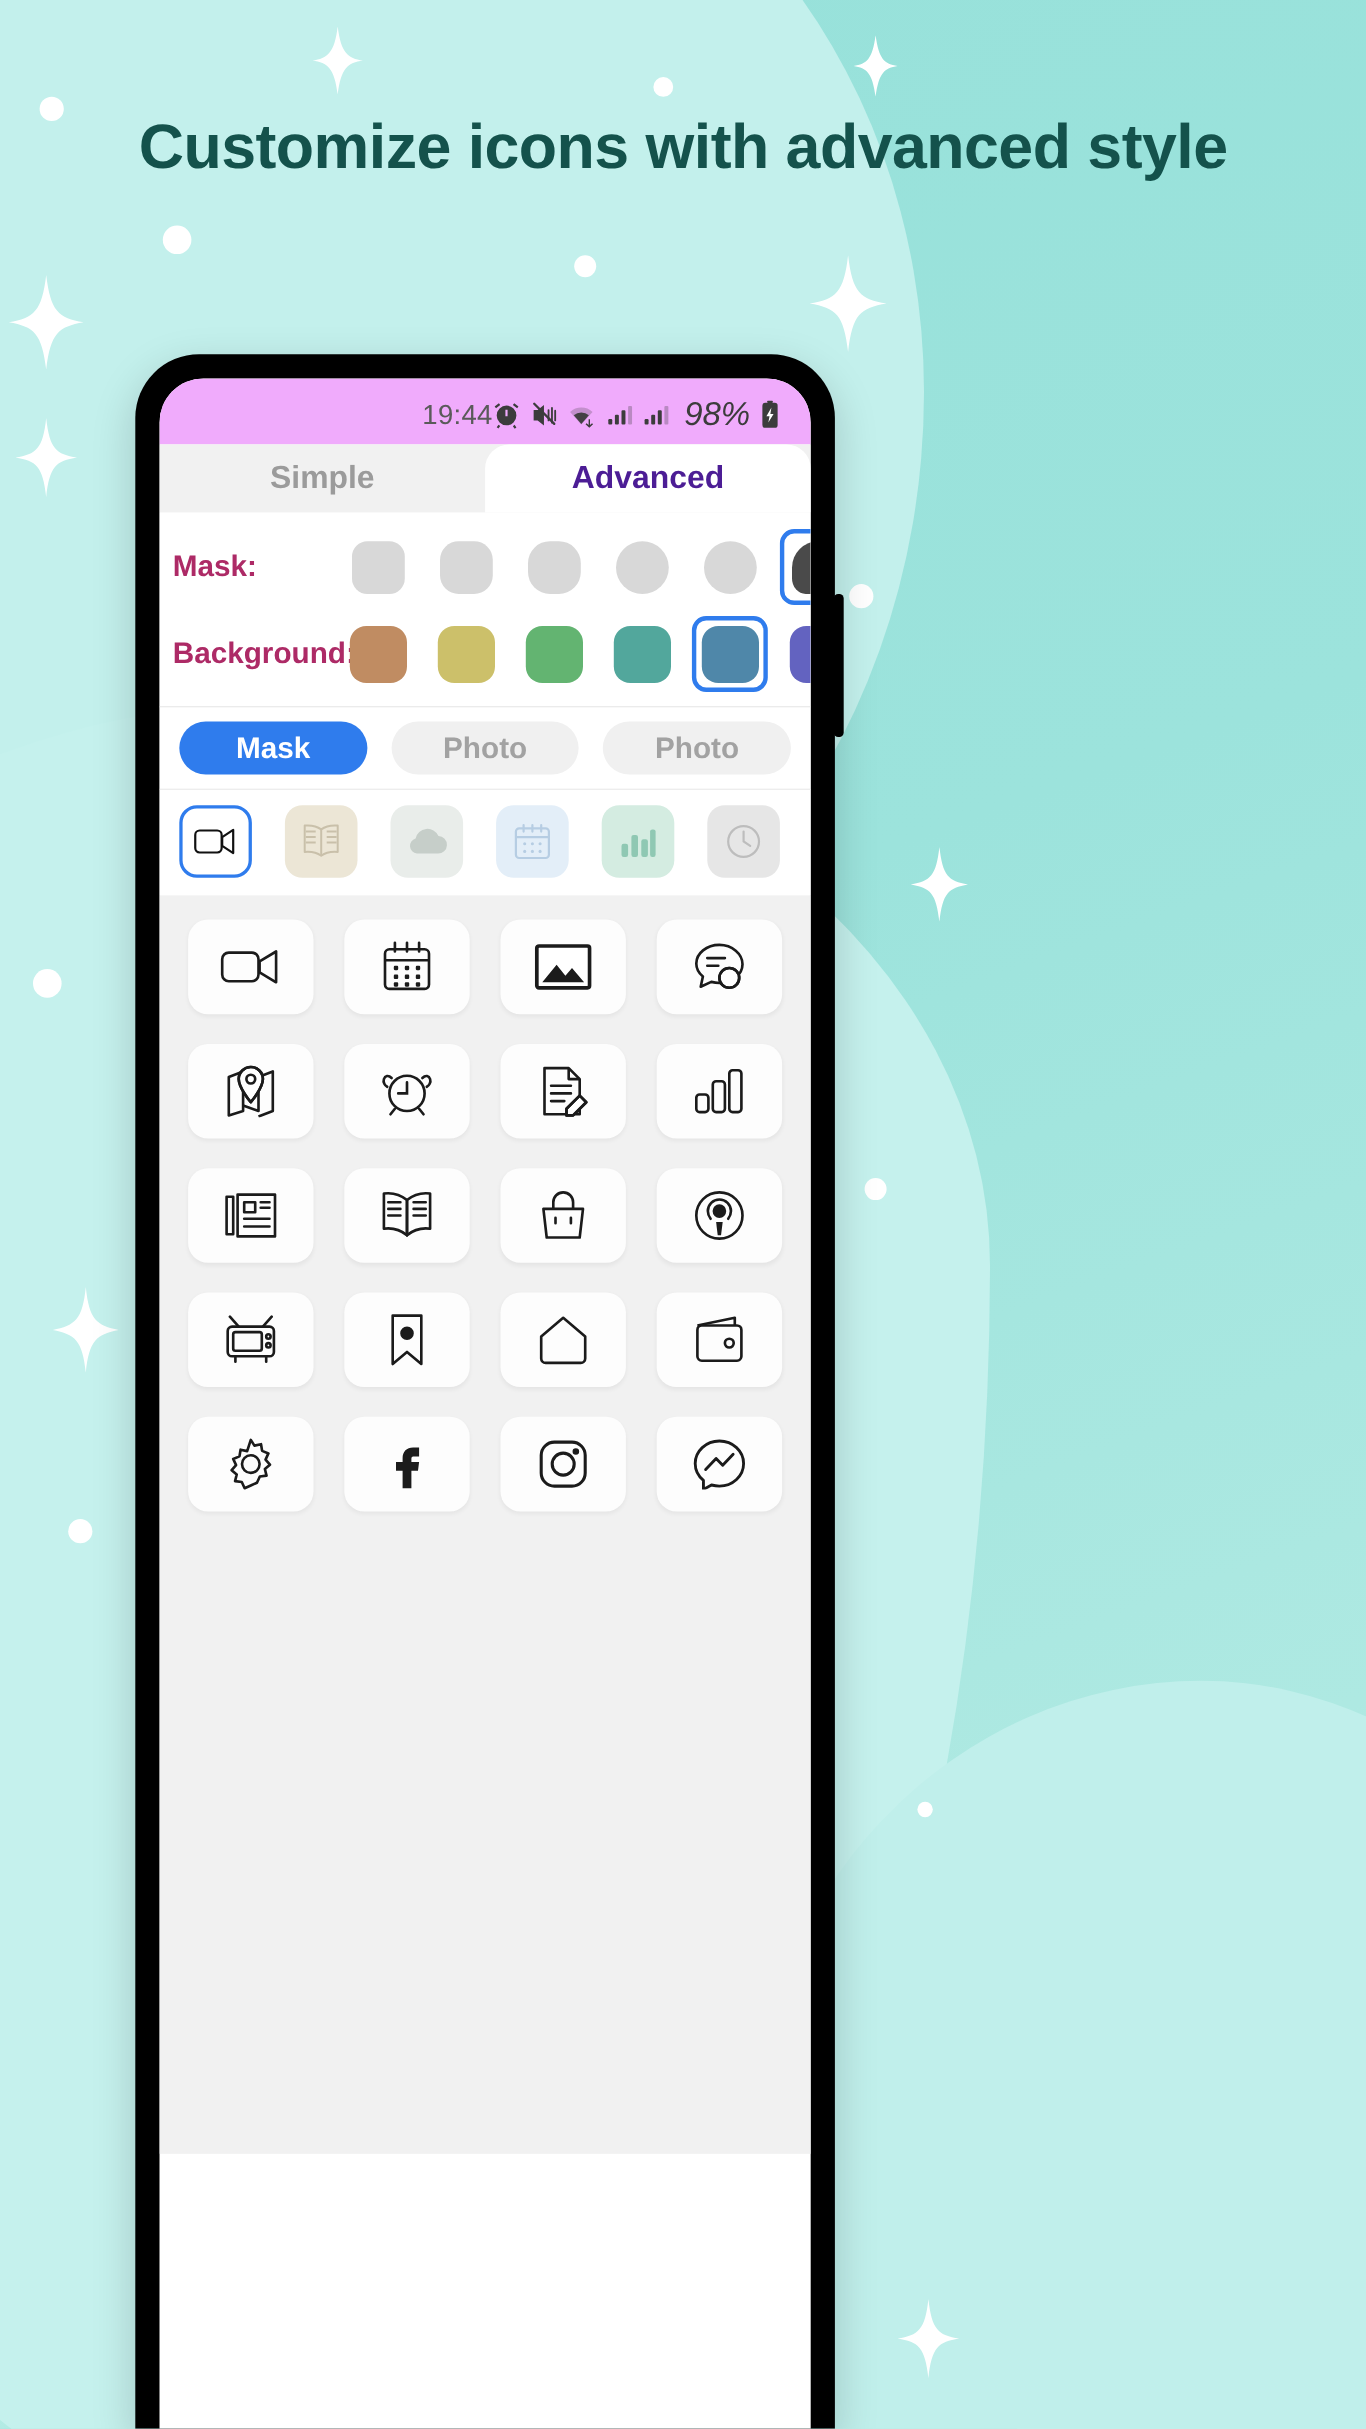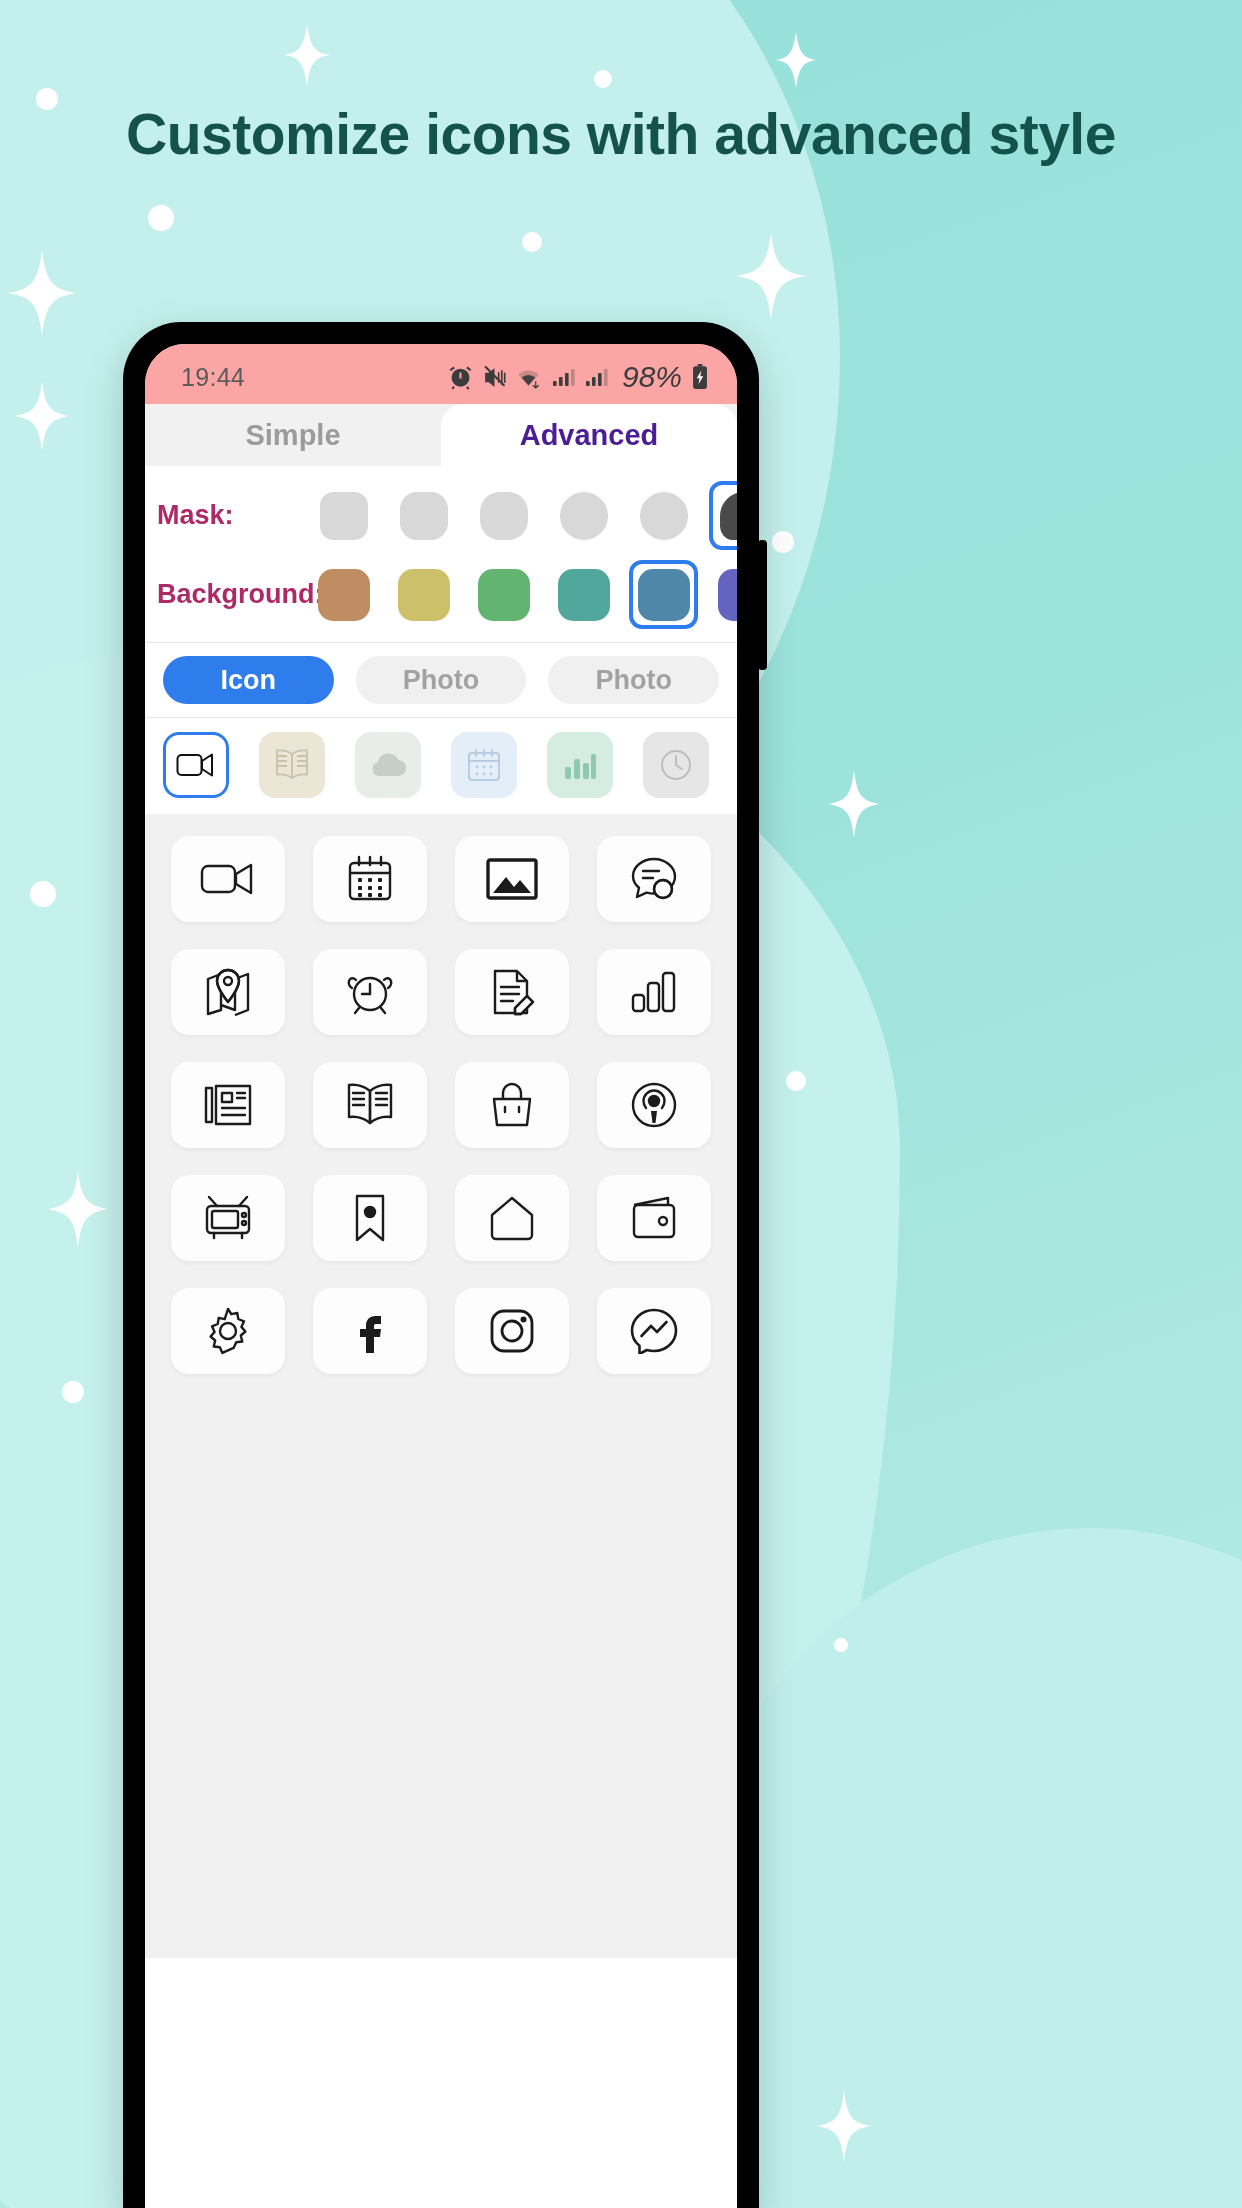--- a/index.html
+++ b/index.html
@@ -79,23 +79,23 @@
     border-radius: 40px 40px 0 0;
     overflow: hidden;
     position: relative;
   }
 
   
   #statusbar {
     height: 60px;
     display: flex;
     align-items: center;
-    justify-content: space-between;
+    justify-content: flex-end;
     padding: 6px 28px 0 36px;
-    background: #fca5a5;
+    background: #f0abfc;
   }
   #statusbar .time {
     font-size: 25px;
     color: #5a5a5a;
     letter-spacing: 0.3px;
   }
   .status-icons { display: flex; align-items: center; gap: 9px; }
   .status-icons svg { display: block; }
   .batt-pct { font-size: 30px; color: #3c3c3c; margin-left: 4px; font-style: italic; }
 
@@ -464,21 +464,21 @@
             </span>
           <span class="swatch-wrap">
               <span class="colorswatch" style="background:#6363c0"></span>
             </span>
 
         </span>
       </div>
     </div>
 
     <div id="segwrap">
-      <div class="seg active">Icon</div>
+      <div class="seg active">Mask</div>
       <div class="seg">Photo</div>
       <div class="seg">Photo</div>
     </div>
 
     <div id="strip">
       <span class="strip-item sel" style="background:#ffffff">
         <svg width="40" height="30" viewBox="0 0 40 30" fill="none" stroke="#111" stroke-width="2" stroke-linejoin="round">
           <rect x="1.5" y="5" width="24" height="20" rx="4"></rect>
           <path d="M26 11 36 4.5v21L26 19z"></path>
         </svg>

